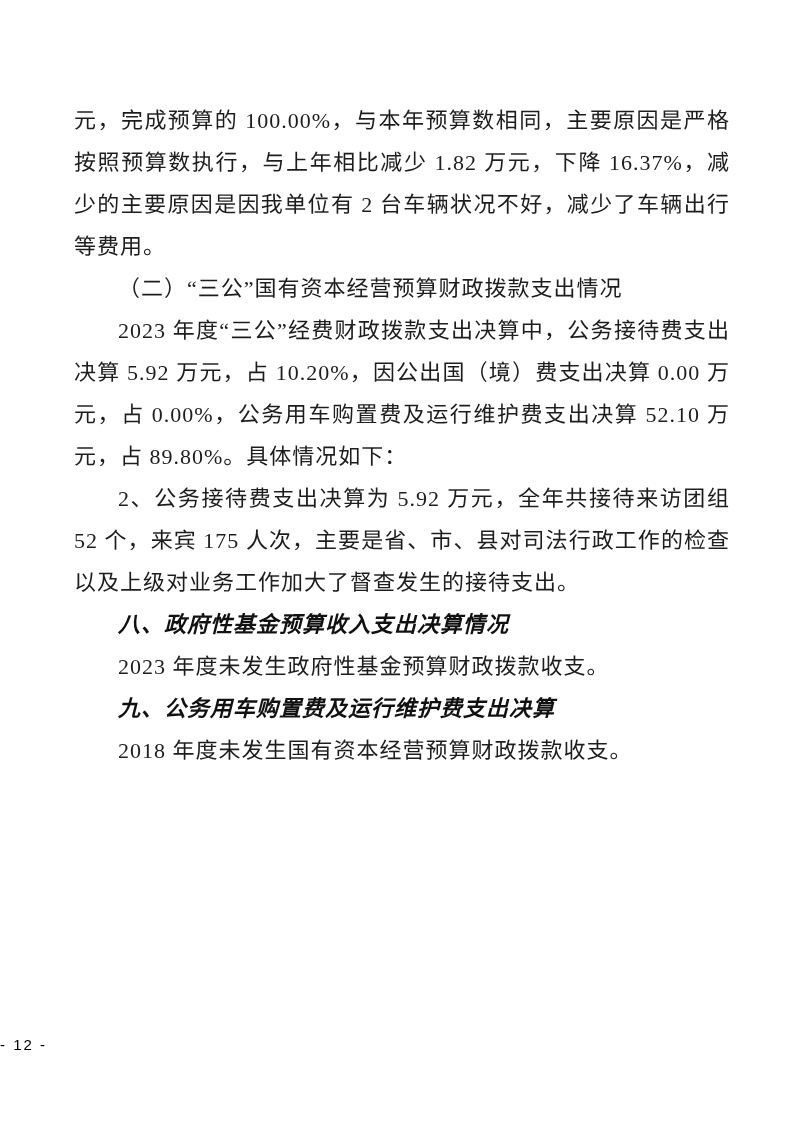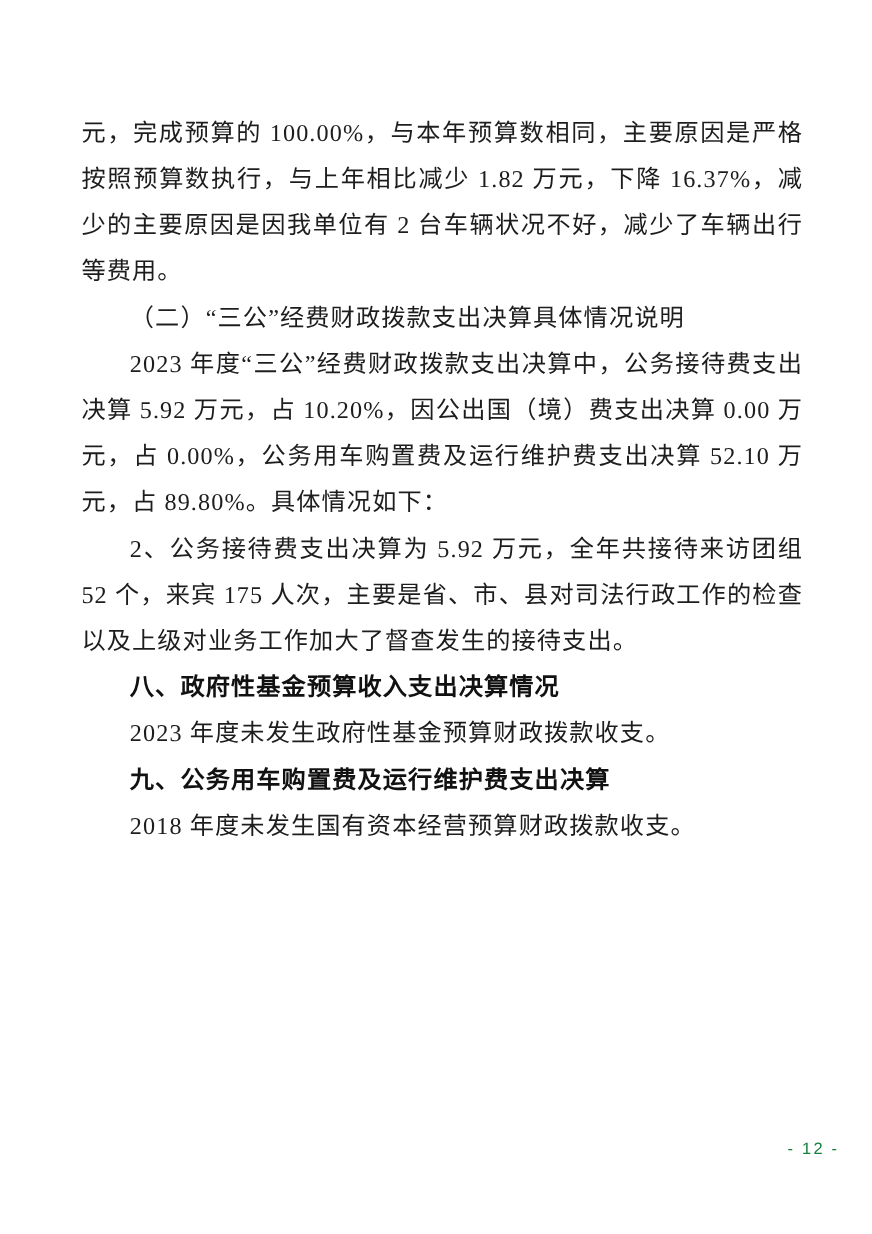--- a/index.html
+++ b/index.html
@@ -36,44 +36,45 @@
   }
   .heading {
     margin: 0;
     font-size: 22px;
     line-height: 42px;
     letter-spacing: 1px;
     font-family: "Liberation Sans", sans-serif;
     font-weight: 700;
     text-indent: 2em;
     color: #111111;
+    font-style: italic;
   }
   .footer {
     position: absolute;
     left: 0;
     right: 0;
     top: 1034px;
-    text-align: right;
+    text-align: left;
     font-family: "Liberation Sans", sans-serif;
     font-size: 15px;
     line-height: 22px;
     letter-spacing: 2px;
-    color: #15803d;
+    color: #000000;
   }
 </style>
 </head>
 <body>
 
 <div class="page">
 
   <main class="content">
 
     <p class="para">元，完成预算的 100.00%，与本年预算数相同，主要原因是严格按照预算数执行，与上年相比减少 1.82 万元，下降 16.37%，减少的主要原因是因我单位有 2 台车辆状况不好，减少了车辆出行等费用。</p>
 
-    <p class="para indent">（二）“三公”经费财政拨款支出决算具体情况说明</p>
+    <p class="para indent">（二）“三公”国有资本经营预算财政拨款支出情况</p>
 
     <p class="para indent">2023 年度“三公”经费财政拨款支出决算中，公务接待费支出决算 5.92 万元，占 10.20%，因公出国（境）费支出决算 0.00 万元，占 0.00%，公务用车购置费及运行维护费支出决算 52.10 万元，占 89.80%。具体情况如下：</p>
 
 
     <p class="para indent">2、公务接待费支出决算为 5.92 万元，全年共接待来访团组 52 个，来宾 175 人次，主要是省、市、县对司法行政工作的检查以及上级对业务工作加大了督查发生的接待支出。</p>
 
 
     <h2 class="heading">八、政府性基金预算收入支出决算情况</h2>
 
     <p class="para indent">2023 年度未发生政府性基金预算财政拨款收支。</p>

